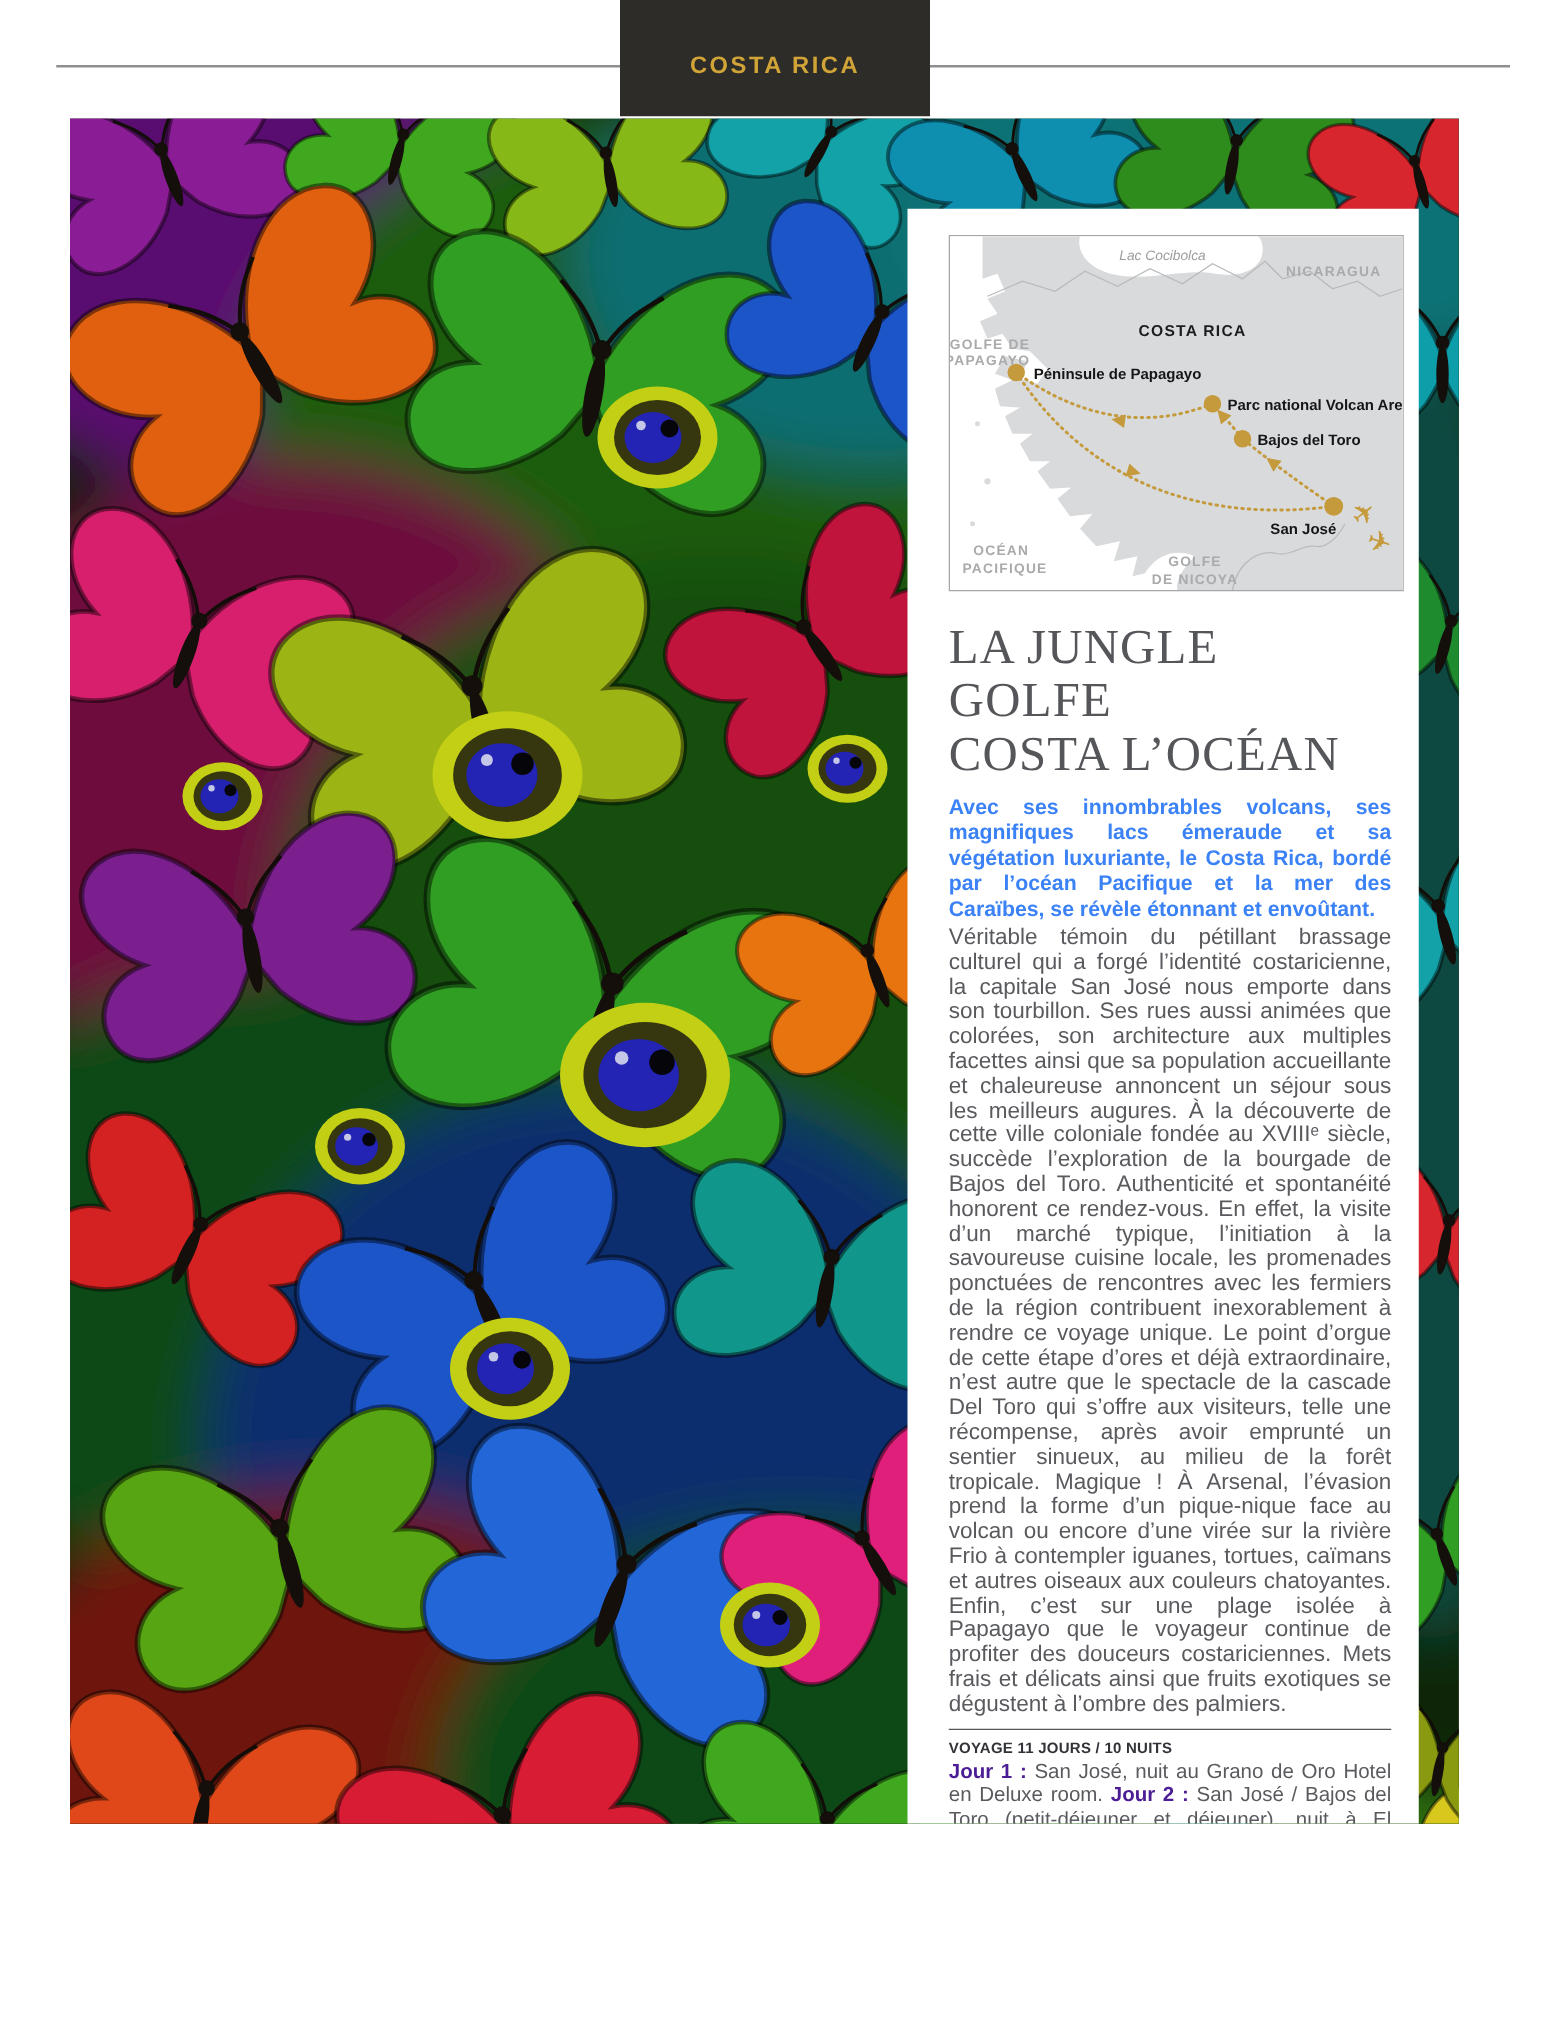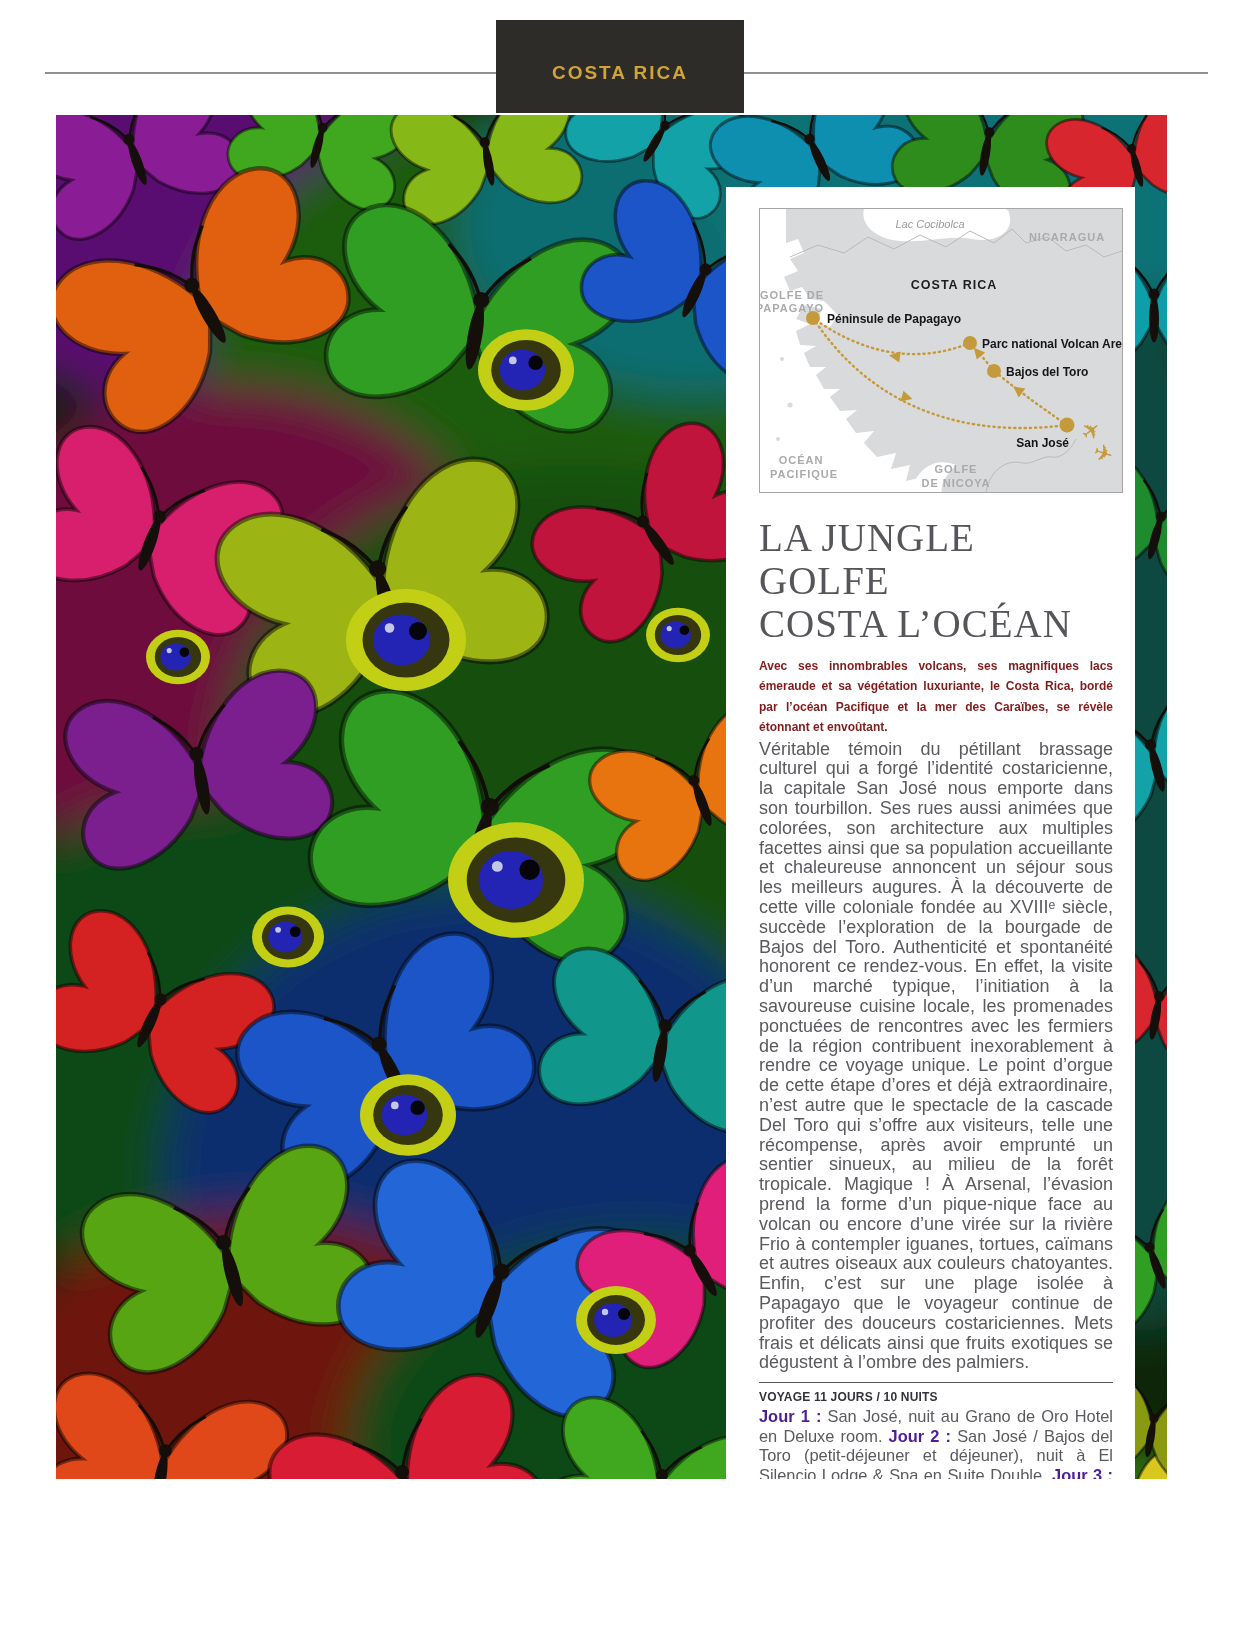--- a/index.html
+++ b/index.html
@@ -1,17 +1,17 @@
 <!DOCTYPE html>
 <html><head>
 <meta charset="utf-8">
 <style>
   html,body{margin:0;padding:0;background:#fff;}
   .page{position:relative;width:1252px;height:1459px;background:#ffffff;overflow:hidden;
-        font-family:"Liberation Sans",sans-serif;margin-top:20px;}
+        font-family:"Liberation Sans",sans-serif;}
   
   .top-rule{position:absolute;left:45px;top:52px;width:1163px;border-top:2px solid #8f8f8f;}
   .category-banner{position:absolute;left:496px;top:0;width:248px;height:93px;background:#2e2c29;
         display:flex;align-items:center;justify-content:center;padding-top:12px;box-sizing:border-box;}
   .category-banner span{color:#d0a437;font-weight:bold;font-size:19px;letter-spacing:2px;}
   
   .collage{position:absolute;left:56px;top:95px;width:1111px;height:1438px;background:#0e2607;}
   .collage svg{display:block;width:100%;height:100%;}
   
   .panel{position:absolute;left:726px;top:167px;width:409px;height:1336px;background:#ffffff;
@@ -22,21 +22,21 @@
   .map-label{font-size:11px;fill:#a9aaac;letter-spacing:1px;font-weight:bold;}
   .map-lake{font-size:11px;fill:#9b9c9e;font-style:italic;}
   .map-country{font-size:12.5px;fill:#1d1d1f;font-weight:bold;letter-spacing:1px;}
   .map-stop{font-size:12px;fill:#161618;font-weight:bold;}
   .map-plane{font-size:23px;fill:#c49a3c;}
   .route{fill:none;stroke:#c49a3c;stroke-width:2.4;stroke-dasharray:1.2 4;stroke-linecap:round;}
   .borderline{fill:none;stroke:#b9babc;stroke-width:1;}
   
   .article-title{margin:23px 0 0 0;font-family:"Liberation Serif",serif;font-weight:normal;
         font-size:39px;line-height:43px;color:#55565a;letter-spacing:1px;}
-  .lead{margin:11px 0 0 0;font-size:12px;line-height:20.4px;font-weight:bold;color:#7f1d1d;text-align:justify;}
+  .lead{margin:11px 0 0 0;font-size:17px;line-height:20.4px;font-weight:bold;color:#3b82f6;text-align:justify;}
   .body-text{margin:2px 0 0 0;font-size:18px;line-height:19.8px;color:#595a5e;text-align:justify;}
   .it-divider{margin:9px 0 0 0;border:none;border-top:1.5px solid #55565a;}
   .it-heading{margin:7px 0 0 0;font-size:12px;font-weight:bold;color:#323338;letter-spacing:.2px;}
   .itinerary{margin:3px 0 0 0;font-size:16.4px;line-height:19.6px;color:#595a5e;text-align:justify;}
   .itinerary b{color:#4c1d95;}
   
   .footer-caption{position:absolute;left:0;top:1551px;width:1252px;text-align:left;
         font-family:"Liberation Serif",serif;font-size:17px;color:#39393b;letter-spacing:1px;}
   .footer-caption span{display:inline-block;transform:scaleX(.94);}
   .footer-rule-wrap{position:absolute;left:56px;top:1575px;width:1140px;display:flex;align-items:center;}

